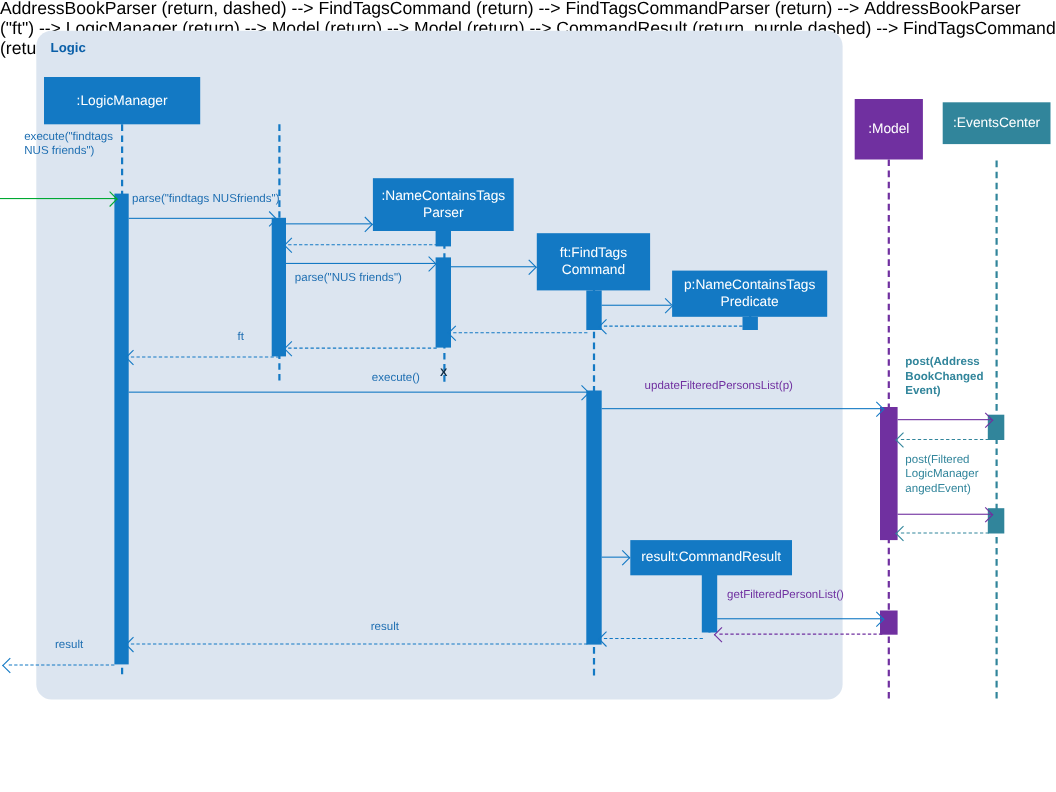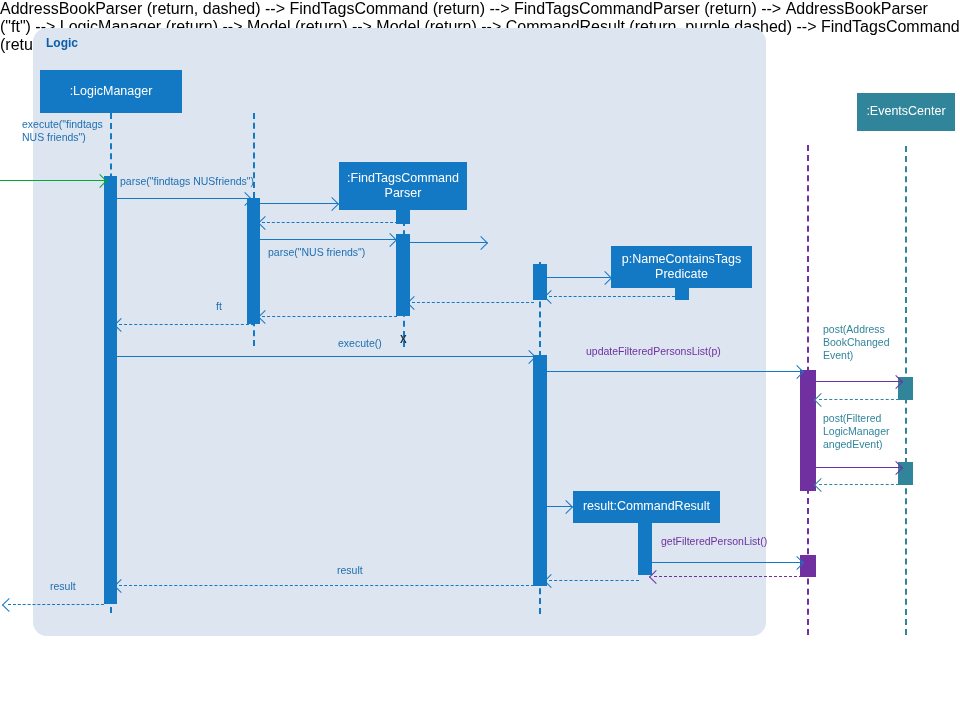--- a/index.html
+++ b/index.html
@@ -123,34 +123,41 @@
   <div class="lifeline ll-purple" style="left:807px; top:145px; height:490px;"></div>
   <div class="lifeline ll-teal" style="left:905px; top:146px; height:489px;"></div>
 
   
   <div class="lifeline-box box-blue" style="left:40px; top:70px; width:142px; height:43px;">
     <span>:LogicManager</span>
   </div>
 
 
   <div class="lifeline-box box-blue" style="left:339px; top:162px; width:128px; height:48px;">
-    <span>:FindTagsCommand
+    <span>:NameContainsTags
 Parser</span>
   </div>
 
+  <div class="lifeline-box box-blue" style="left:488px; top:212px; width:103px; height:52px;">
+    <span>ft:FindTags
+Command</span>
+  </div>
 
   <div class="lifeline-box box-blue" style="left:573px; top:491px; width:147px; height:30px;">
     <span>result:CommandResult</span>
   </div>
 
   <div class="lifeline-box box-blue" style="left:611px; top:246px; width:141px; height:42px;">
     <span>p:NameContainsTags
 Predicate</span>
   </div>
 
+  <div class="lifeline-box box-purple" style="left:777px; top:90px; width:62px; height:55px;">
+    <span>:Model</span>
+  </div>
 
   <div class="lifeline-box box-teal" style="left:857px; top:93px; width:98px; height:38px;">
     <span>:EventsCenter</span>
   </div>
 
   
   
   <div class="activation act-blue" style="left:104px; top:176px; width:13px; height:428px;"></div>
 
   
@@ -241,21 +248,21 @@
   <div class="msg-label" style="left:338px; top:337px;">execute()</div>
 
   
   <div class="msg solid c-blue" style="left:547px; top:371px; width:256px;"></div>
   <div class="head head-r h-blue" style="left:792px; top:366.5px;"></div>
   <div class="msg-label lab-purple" style="left:586px; top:345px;">updateFilteredPersonsList(p)</div>
 
   
   <div class="msg solid c-purple" style="left:816px; top:381px; width:86px;"></div>
   <div class="head head-r h-purple" style="left:891px; top:376.5px;"></div>
-  <div class="msg-label lab-teal" style="left:823px; top:323px; width:80px;">post(Address
+  <div class="msg-label lab-teal" style="left:823px; top:323px; width:80px;font-weight:bold;">post(Address
 BookChanged
 Event)</div>
 
    Model (return) --&gt;
   <div class="msg dash c-teal" style="left:819px; top:399px; width:80px;"></div>
   <div class="head head-l h-teal" style="left:816px; top:394.5px;"></div>
 
   
   <div class="msg solid c-purple" style="left:816px; top:467px; width:86px;"></div>
   <div class="head head-r h-purple" style="left:891px; top:462.5px;"></div>

